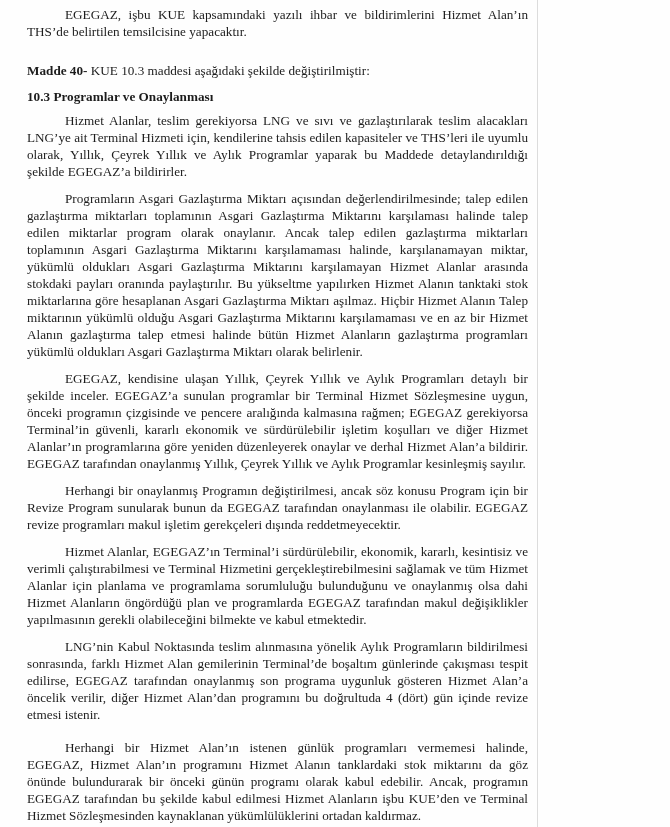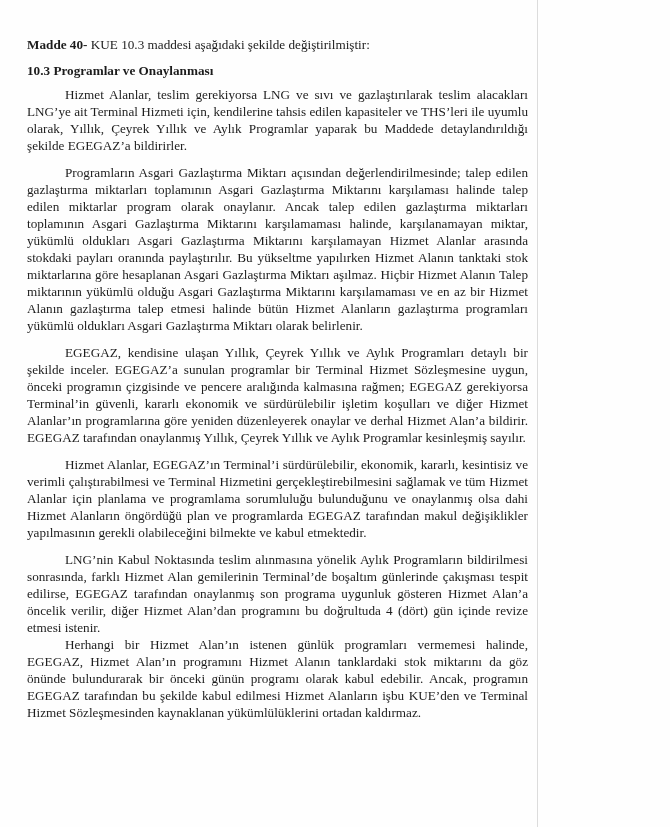--- a/index.html
+++ b/index.html
@@ -33,53 +33,55 @@
     font-size: 13.2px;
     line-height: 17px;
     text-align: justify;
   }
   .content p {
     margin: 0 0 10px 0;
     text-indent: 38px;
   }
   p.madde-line {
     text-indent: 0;
-    margin: 30px 0 9px 0;
+    margin: 22px 0 9px 0;
   }
   p.madde-line .madde-label {
     font-weight: bold;
   }
   p.section-heading {
     text-indent: 0;
     font-weight: bold;
     margin: 0 0 7px 0;
   }
   p.tight {
-    margin-bottom: 0;
+    margin-bottom: 16px;
   }
 </style>
 </head>
 <body>
 
 <div class="page">
   <div class="scan-edge"></div>
 
   <div class="content">
 
+    <p>EGEGAZ, işbu KUE kapsamındaki yazılı ihbar ve bildirimlerini Hizmet Alan’ın THS’de belirtilen temsilcisine yapacaktır.</p>
 
     <p class="madde-line"><span class="madde-label">Madde 40-</span><span> KUE 10.3 maddesi aşağıdaki şekilde değiştirilmiştir:</span></p>
 
     <p class="section-heading">10.3 Programlar ve Onaylanması</p>
 
     <p>Hizmet Alanlar, teslim gerekiyorsa LNG ve sıvı ve gazlaştırılarak teslim alacakları LNG’ye ait Terminal Hizmeti için, kendilerine tahsis edilen kapasiteler ve THS’leri ile uyumlu olarak, Yıllık, Çeyrek Yıllık ve Aylık Programlar yaparak bu Maddede detaylandırıldığı şekilde EGEGAZ’a bildirirler.</p>
 
     <p>Programların Asgari Gazlaştırma Miktarı açısından değerlendirilmesinde; talep edilen gazlaştırma miktarları toplamının Asgari Gazlaştırma Miktarını karşılaması halinde talep edilen miktarlar program olarak onaylanır. Ancak talep edilen gazlaştırma miktarları toplamının Asgari Gazlaştırma Miktarını karşılamaması halinde, karşılanamayan miktar, yükümlü oldukları Asgari Gazlaştırma Miktarını karşılamayan Hizmet Alanlar arasında stokdaki payları oranında paylaştırılır. Bu yükseltme yapılırken Hizmet Alanın tanktaki stok miktarlarına göre hesaplanan Asgari Gazlaştırma Miktarı aşılmaz. Hiçbir Hizmet Alanın Talep miktarının yükümlü olduğu Asgari Gazlaştırma Miktarını karşılamaması ve en az bir Hizmet Alanın gazlaştırma talep etmesi halinde bütün Hizmet Alanların gazlaştırma programları yükümlü oldukları Asgari Gazlaştırma Miktarı olarak belirlenir.</p>
 
     <p>EGEGAZ, kendisine ulaşan Yıllık, Çeyrek Yıllık ve Aylık Programları detaylı bir şekilde inceler. EGEGAZ’a sunulan programlar bir Terminal Hizmet Sözleşmesine uygun, önceki programın çizgisinde ve pencere aralığında kalmasına rağmen; EGEGAZ gerekiyorsa Terminal’in güvenli, kararlı ekonomik ve sürdürülebilir işletim koşulları ve diğer Hizmet Alanlar’ın programlarına göre yeniden düzenleyerek onaylar ve derhal Hizmet Alan’a bildirir. EGEGAZ tarafından onaylanmış Yıllık, Çeyrek Yıllık ve Aylık Programlar kesinleşmiş sayılır.</p>
 
+    <p>Herhangi bir onaylanmış Programın değiştirilmesi, ancak söz konusu Program için bir Revize Program sunularak bunun da EGEGAZ tarafından onaylanması ile olabilir. EGEGAZ revize programları makul işletim gerekçeleri dışında reddetmeyecektir.</p>
 
     <p>Hizmet Alanlar, EGEGAZ’ın Terminal’i sürdürülebilir, ekonomik, kararlı, kesintisiz ve verimli çalıştırabilmesi ve Terminal Hizmetini gerçekleştirebilmesini sağlamak ve tüm Hizmet Alanlar için planlama ve programlama sorumluluğu bulunduğunu ve onaylanmış olsa dahi Hizmet Alanların öngördüğü plan ve programlarda EGEGAZ tarafından makul değişiklikler yapılmasının gerekli olabileceğini bilmekte ve kabul etmektedir.</p>
 
     <p class="tight">LNG’nin Kabul Noktasında teslim alınmasına yönelik Aylık Programların bildirilmesi sonrasında, farklı Hizmet Alan gemilerinin Terminal’de boşaltım günlerinde çakışması tespit edilirse, EGEGAZ tarafından onaylanmış son programa uygunluk gösteren Hizmet Alan’a öncelik verilir, diğer Hizmet Alan’dan programını bu doğrultuda 4 (dört) gün içinde revize etmesi istenir.</p>
 
     <p>Herhangi bir Hizmet Alan’ın istenen günlük programları vermemesi halinde, EGEGAZ, Hizmet Alan’ın programını Hizmet Alanın tanklardaki stok miktarını da göz önünde bulundurarak bir önceki günün programı olarak kabul edebilir. Ancak, programın EGEGAZ tarafından bu şekilde kabul edilmesi Hizmet Alanların işbu KUE’den ve Terminal Hizmet Sözleşmesinden kaynaklanan yükümlülüklerini ortadan kaldırmaz.</p>
 
   </div>
 </div>
 

